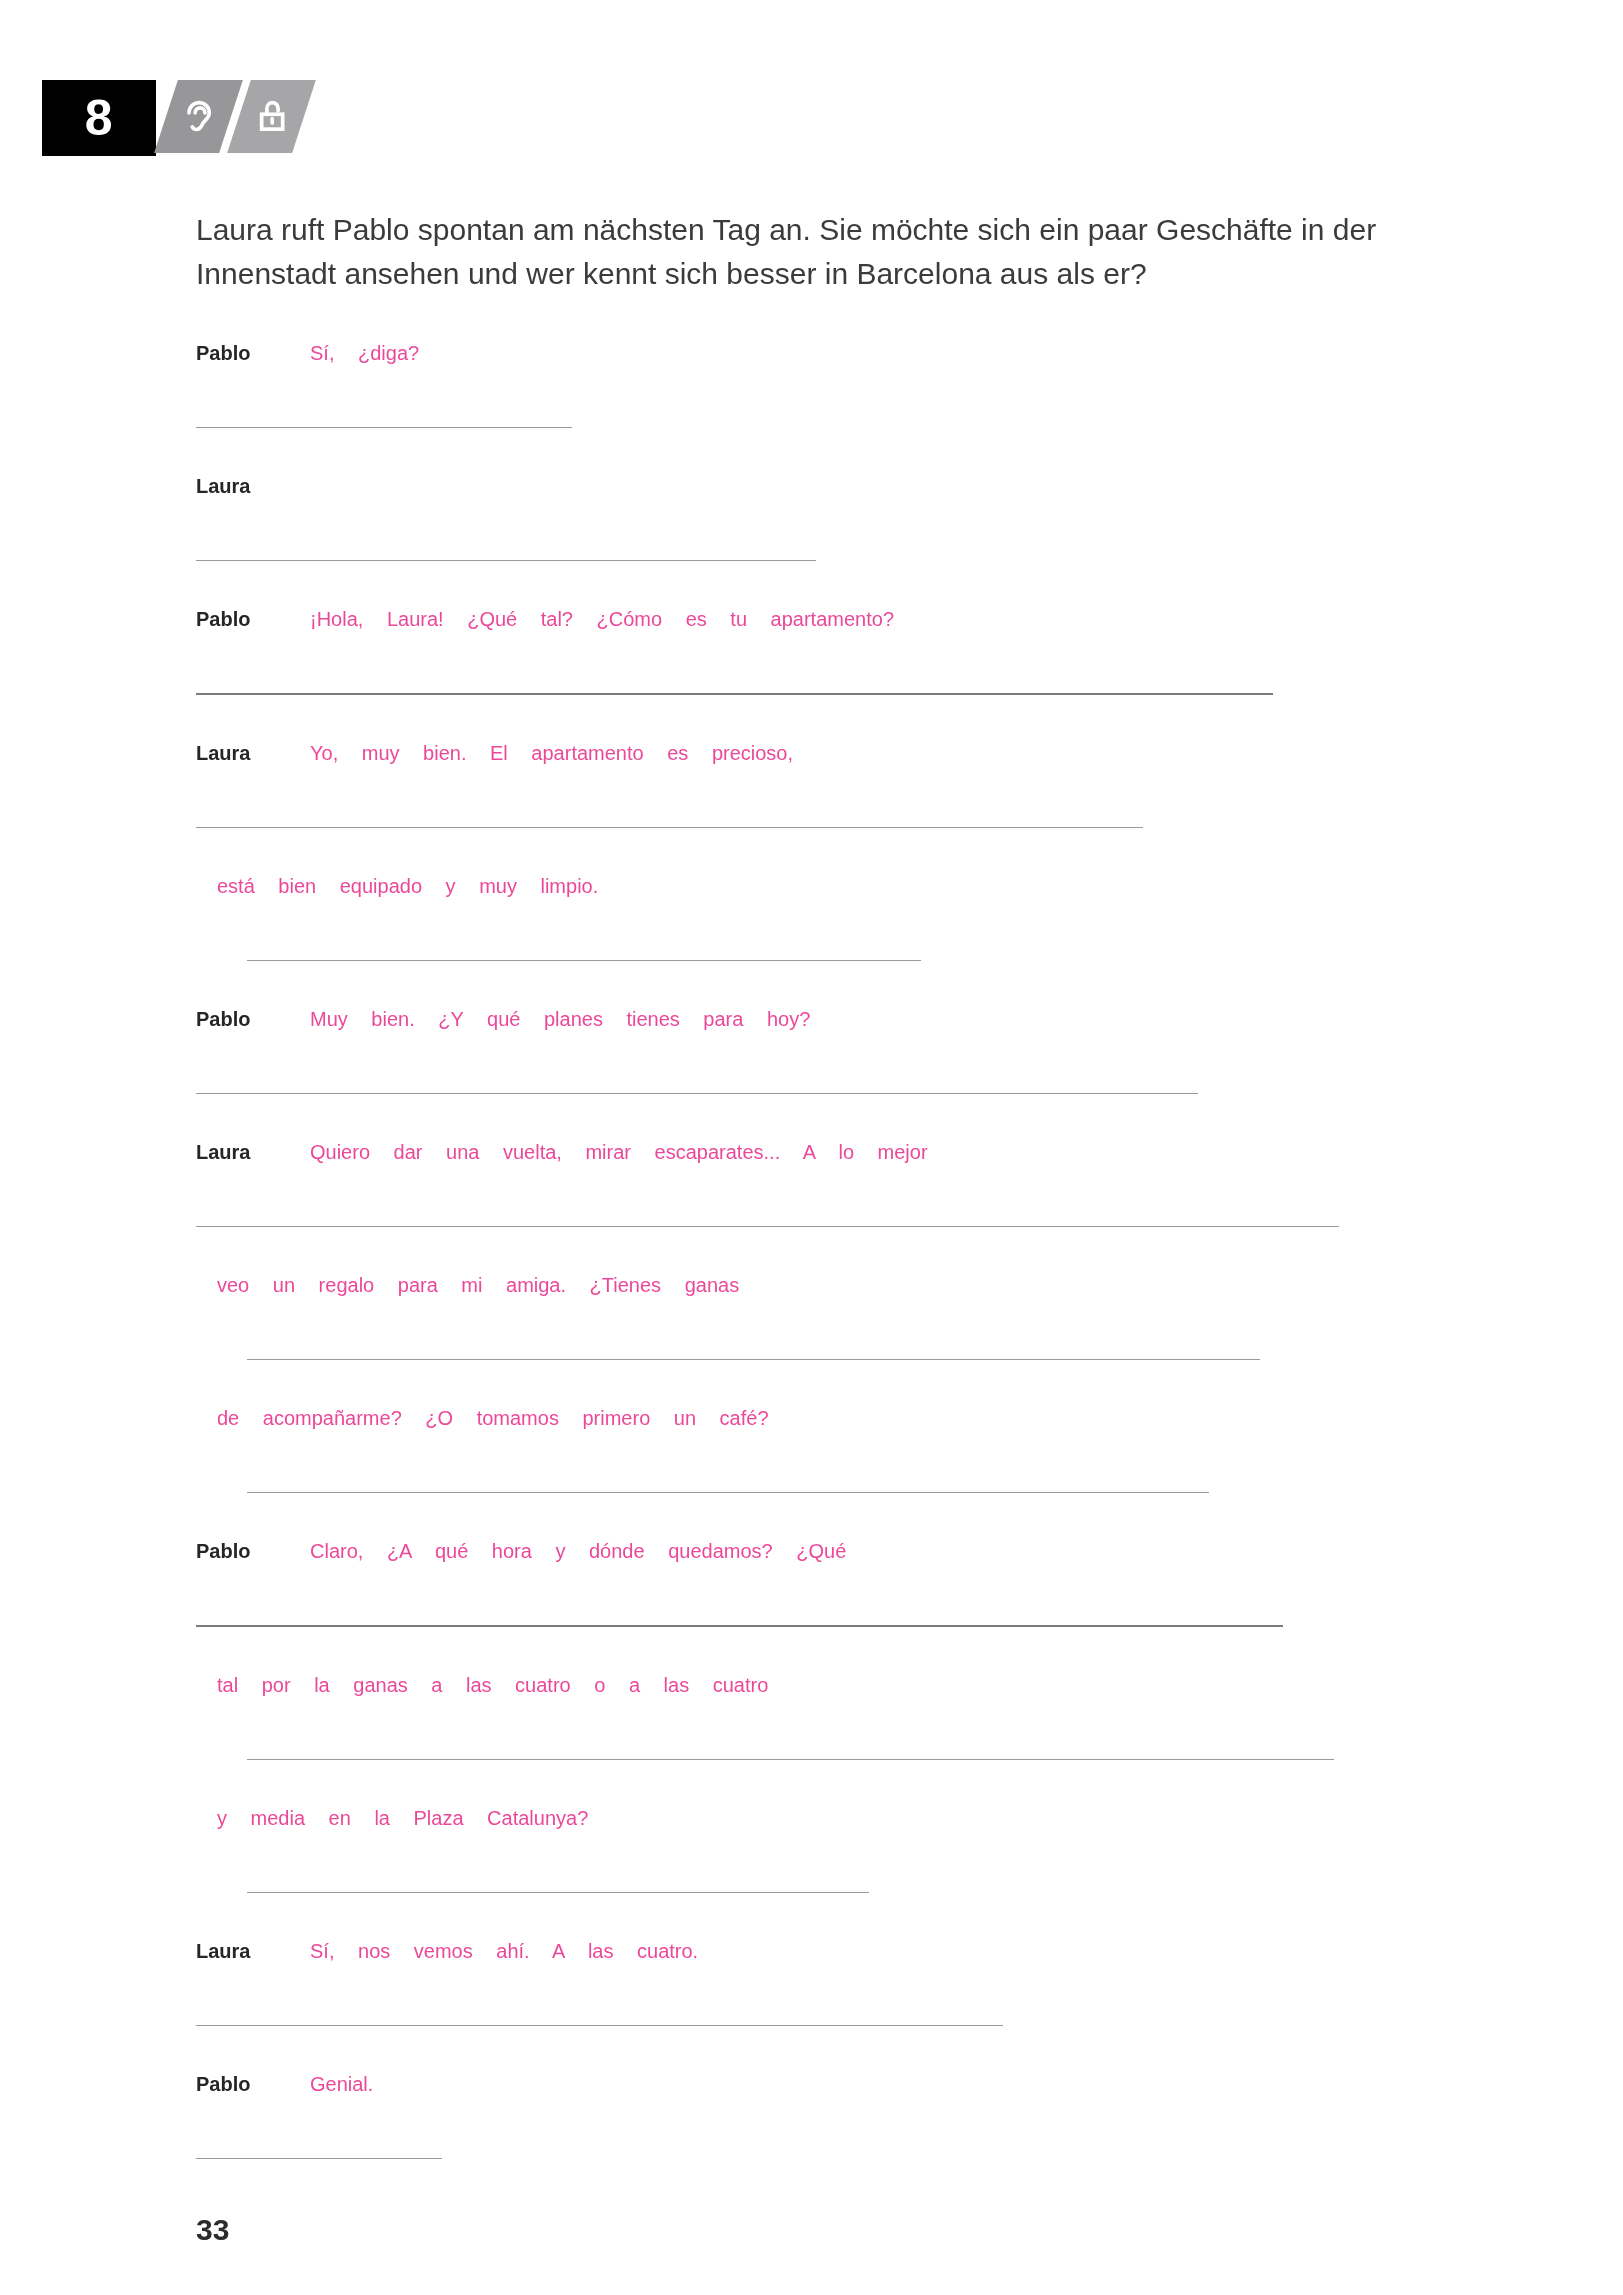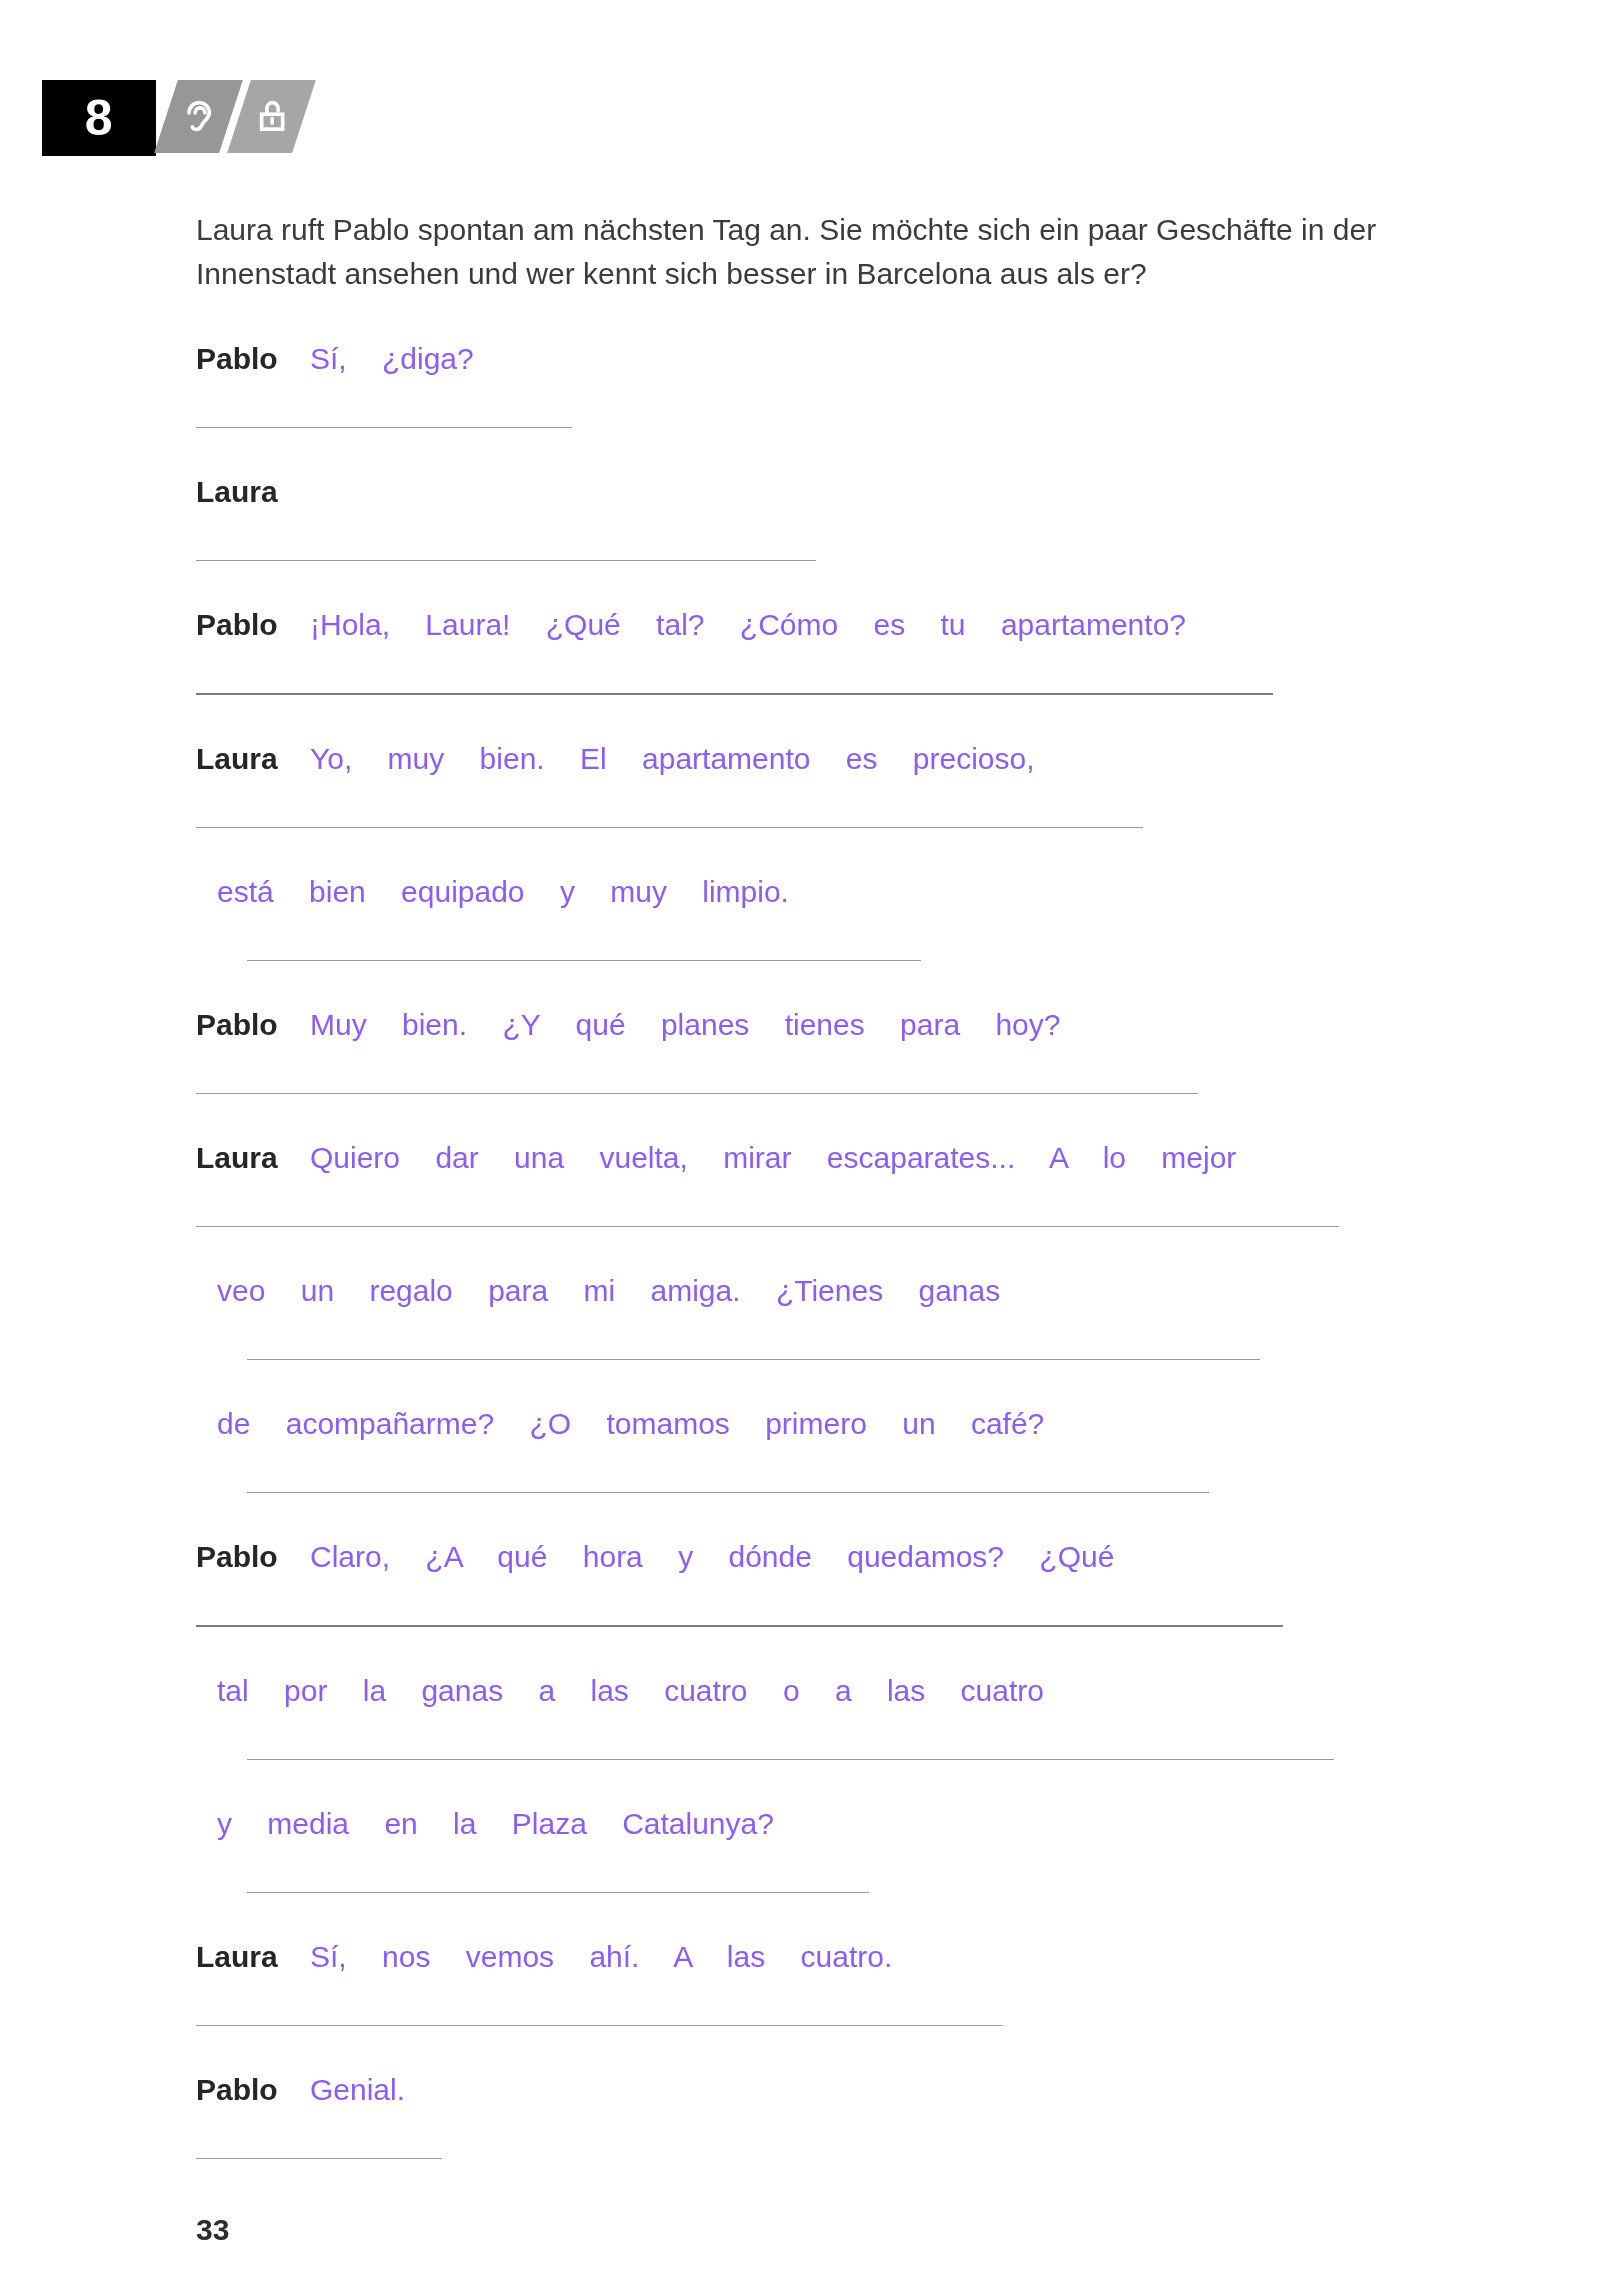--- a/index.html
+++ b/index.html
@@ -76,33 +76,33 @@
     position: absolute;
     top: 342px;
     left: 196px;
     width: 1346px;
   }
   .dl-row { }
   .dl-line {
     display: flex;
     align-items: baseline;
     height: 38px;
-    font-size: 30px;
+    font-size: 20px;
     color: #464646;
     white-space: nowrap;
   }
   .speaker {
     flex: 0 0 114px;
     width: 114px;
     font-weight: bold;
     color: #262626;
   }
   .dtext {
     word-spacing: 0.9em;
-    color: #8b5cf6;
+    color: #ec4899;
   }
   .dl-row.indent .dl-line { margin-left: 21px; }
   .dl-row.indent .rule    { margin-left: 51px; }
   .rule {
     border-top: 1.4px solid #9b9b9b;
     margin-top: 47px;
     margin-bottom: 47px;
     height: 0;
   }
   .rule.thick {

